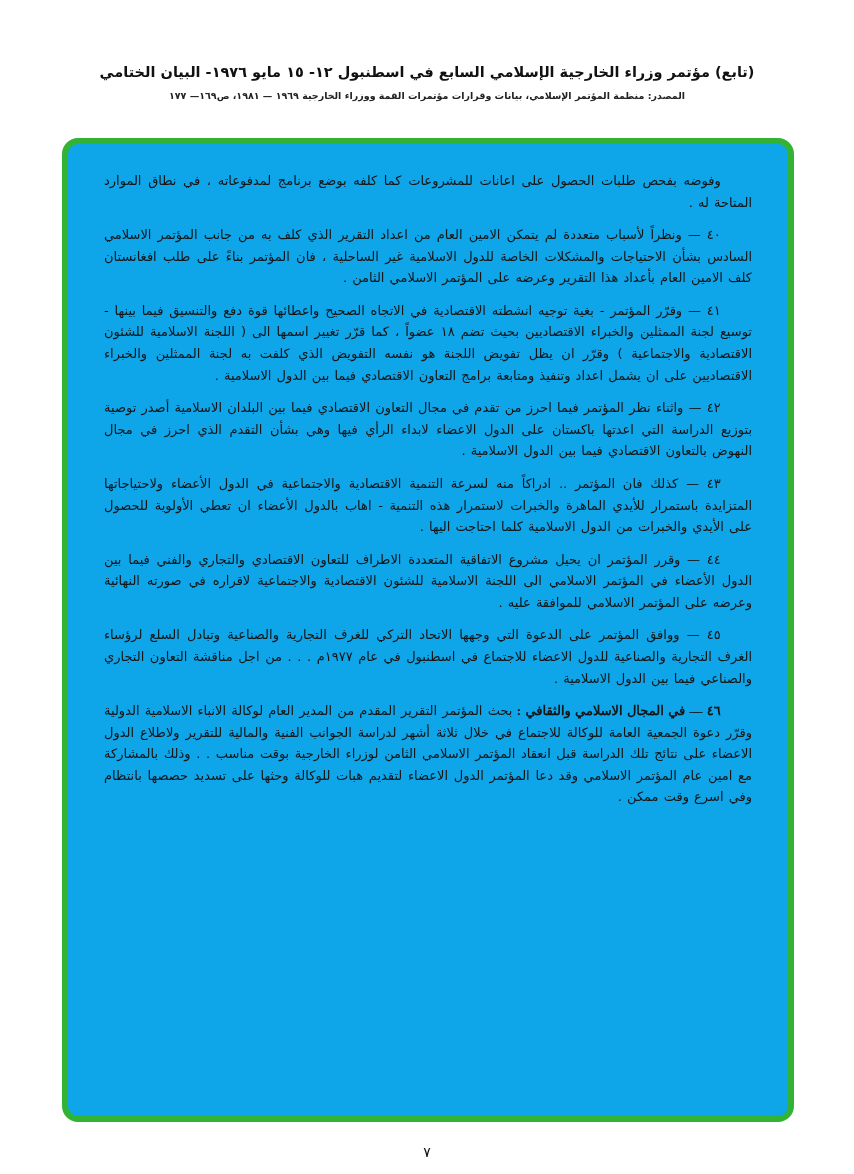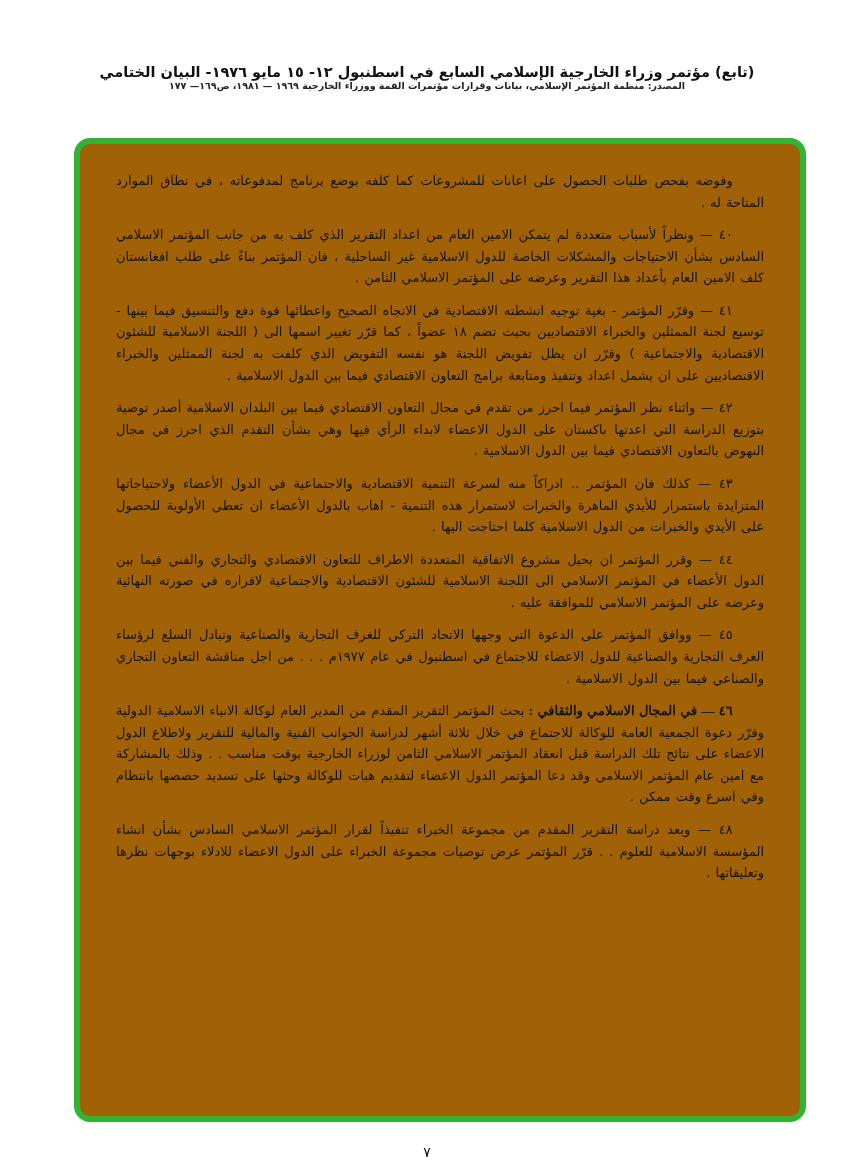--- a/index.html
+++ b/index.html
@@ -21,34 +21,34 @@
     right: 40px;
     text-align: center;
   }
   .header-title {
     font-size: 14.5px;
     font-weight: bold;
     color: #111111;
     letter-spacing: 0.2px;
   }
   .header-source {
-    margin-top: 0;
+    margin-top: 10px;
     font-size: 9.5px;
     font-weight: bold;
     color: #222222;
   }
   .content-box {
     position: absolute;
     top: 138px;
-    right: 48px;
+    right: 60px;
     width: 732px;
     height: 984px;
     border: 6px solid var(--accent, #33b333);
     border-radius: 16px;
-    background: #a16207;
+    background: #0ea5e9;
     padding: 26px 36px 20px 36px;
     overflow: hidden;
   }
   .paragraph {
     font-size: 13px;
     line-height: 1.66;
     color: #151515;
     text-align: justify;
     text-indent: 2.4em;
     margin-bottom: 11px;
@@ -77,18 +77,17 @@
 
   <div class="content-box">
     <p class="paragraph"><b></b><span>وفوضه بفحص طلبات الحصول على اعانات للمشروعات كما كلفه بوضع برنامج لمدفوعاته ، في نطاق الموارد المتاحة له .</span></p>
     <p class="paragraph"><b></b><span>٤٠ — ونظراً لأسباب متعددة لم يتمكن الامين العام من اعداد التقرير الذي كلف به من جانب المؤتمر الاسلامي السادس بشأن الاحتياجات والمشكلات الخاصة للدول الاسلامية غير الساحلية ، فان المؤتمر بناءً على طلب افغانستان كلف الامين العام بأعداد هذا التقرير وعرضه على المؤتمر الاسلامي الثامن .</span></p>
     <p class="paragraph"><b></b><span>٤١ — وقرّر المؤتمر - بغية توجيه انشطته الاقتصادية في الاتجاه الصحيح واعطائها قوة دفع والتنسيق فيما بينها - توسيع لجنة الممثلين والخبراء الاقتصاديين بحيث تضم ١٨ عضواً ، كما قرّر تغيير اسمها الى ( اللجنة الاسلامية للشئون الاقتصادية والاجتماعية ) وقرّر ان يظل تفويض اللجنة هو نفسه التفويض الذي كلفت به لجنة الممثلين والخبراء الاقتصاديين على ان يشمل اعداد وتنفيذ ومتابعة برامج التعاون الاقتصادي فيما بين الدول الاسلامية .</span></p>
     <p class="paragraph"><b></b><span>٤٢ — واثناء نظر المؤتمر فيما احرز من تقدم في مجال التعاون الاقتصادي فيما بين البلدان الاسلامية أصدر توصية بتوزيع الدراسة التي اعدتها باكستان على الدول الاعضاء لابداء الرأي فيها وهي بشأن التقدم الذي احرز في مجال النهوض بالتعاون الاقتصادي فيما بين الدول الاسلامية .</span></p>
     <p class="paragraph"><b></b><span>٤٣ — كذلك فان المؤتمر .. ادراكاً منه لسرعة التنمية الاقتصادية والاجتماعية في الدول الأعضاء ولاحتياجاتها المتزايدة باستمرار للأيدي الماهرة والخبرات لاستمرار هذه التنمية - اهاب بالدول الأعضاء ان تعطي الأولوية للحصول على الأيدي والخبرات من الدول الاسلامية كلما احتاجت اليها .</span></p>
     <p class="paragraph"><b></b><span>٤٤ — وقرر المؤتمر ان يحيل مشروع الاتفاقية المتعددة الاطراف للتعاون الاقتصادي والتجاري والفني فيما بين الدول الأعضاء في المؤتمر الاسلامي الى اللجنة الاسلامية للشئون الاقتصادية والاجتماعية لاقراره في صورته النهائية وعرضه على المؤتمر الاسلامي للموافقة عليه .</span></p>
     <p class="paragraph"><b></b><span>٤٥ — ووافق المؤتمر على الدعوة التي وجهها الاتحاد التركي للغرف التجارية والصناعية وتبادل السلع لرؤساء الغرف التجارية والصناعية للدول الاعضاء للاجتماع في اسطنبول في عام ١٩٧٧م . . . من اجل مناقشة التعاون التجاري والصناعي فيما بين الدول الاسلامية .</span></p>
     <p class="paragraph"><b>٤٦ — في المجال الاسلامي والثقافي : </b><span>بحث المؤتمر التقرير المقدم من المدير العام لوكالة الانباء الاسلامية الدولية وقرّر دعوة الجمعية العامة للوكالة للاجتماع في خلال ثلاثة أشهر لدراسة الجوانب الفنية والمالية للتقرير ولاطلاع الدول الاعضاء على نتائج تلك الدراسة قبل انعقاد المؤتمر الاسلامي الثامن لوزراء الخارجية بوقت مناسب . . وذلك بالمشاركة مع امين عام المؤتمر الاسلامي وقد دعا المؤتمر الدول الاعضاء لتقديم هبات للوكالة وحثها على تسديد حصصها بانتظام وفي اسرع وقت ممكن .</span></p>
-    <p class="paragraph"><b></b><span>٤٨ — وبعد دراسة التقرير المقدم من مجموعة الخبراء تنفيذاً لقرار المؤتمر الاسلامي السادس بشأن انشاء المؤسسة الاسلامية للعلوم . . قرّر المؤتمر عرض توصيات مجموعة الخبراء على الدول الاعضاء للادلاء بوجهات نظرها وتعليقاتها .</span></p>
   </div>
 
   <div class="page-number">٧</div>
 
 </div>
 
 </body></html>

